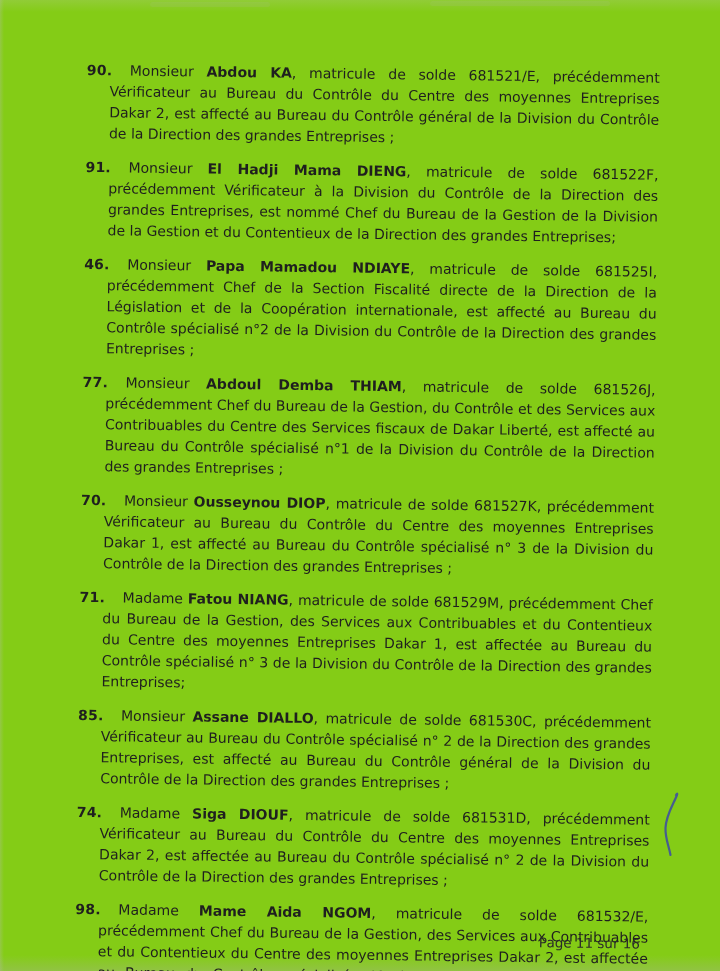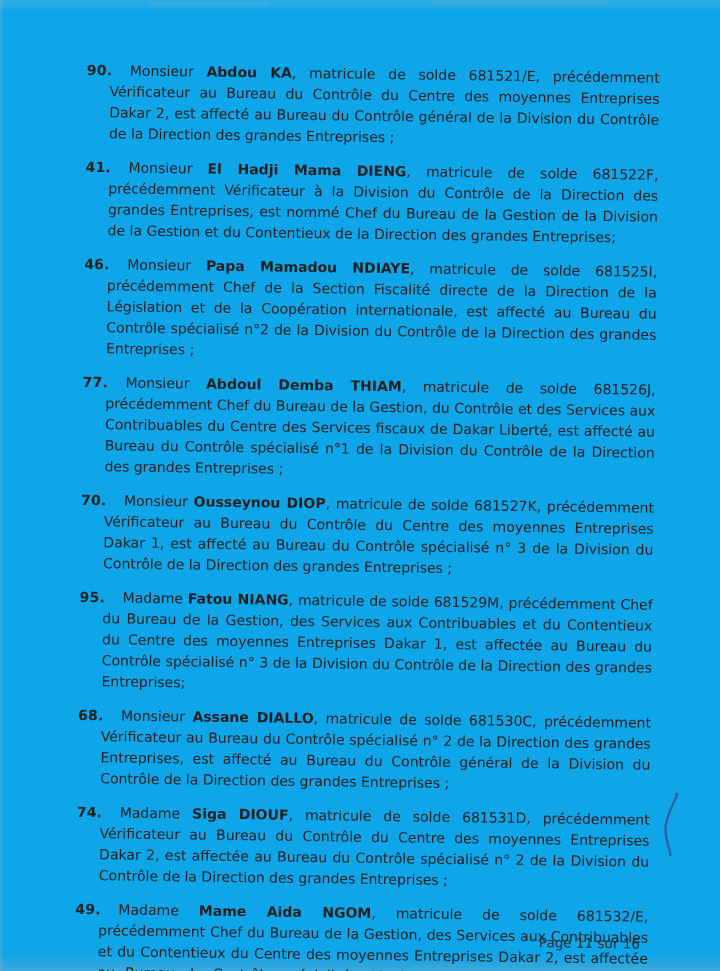--- a/index.html
+++ b/index.html
@@ -4,21 +4,21 @@
 <style>
   html, body {
     margin: 0;
     padding: 0;
     background: #ffffff;
   }
   .page {
     position: relative;
     width: 720px;
     height: 971px;
-    background: #0ea5e9;
+    background: #84cc16;
     overflow: hidden;
     font-family: "DejaVu Sans", "Liberation Sans", sans-serif;
     color: #1f1f1f;
   }
   
   .scan-rotate {
     position: absolute;
     left: 0; top: 0;
     width: 720px;
     height: 971px;
@@ -101,56 +101,56 @@
 
   <div class="scan-rotate">
     <div class="content">
 
       <div class="item">
         <span class="num">90.</span>
         <p><span>Monsieur </span><b>Abdou KA</b><span>, matricule de solde 681521/E, précédemment Vérificateur au Bureau du Contrôle du Centre des moyennes Entreprises Dakar 2, est affecté au Bureau du Contrôle général de la Division du Contrôle de la Direction des grandes Entreprises ;</span></p>
       </div>
 
       <div class="item">
-        <span class="num">41.</span>
+        <span class="num">91.</span>
         <p><span>Monsieur </span><b>El Hadji Mama DIENG</b><span>, matricule de solde 681522F, précédemment Vérificateur à la Division du Contrôle de la Direction des grandes Entreprises, est nommé Chef du Bureau de la Gestion de la Division de la Gestion et du Contentieux de la Direction des grandes Entreprises;</span></p>
       </div>
 
       <div class="item">
         <span class="num">46.</span>
         <p><span>Monsieur </span><b>Papa Mamadou NDIAYE</b><span>, matricule de solde 681525I, précédemment Chef de la Section Fiscalité directe de la Direction de la Législation et de la Coopération internationale, est affecté au Bureau du Contrôle spécialisé n°2 de la Division du Contrôle de la Direction des grandes Entreprises ;</span></p>
       </div>
 
       <div class="item">
         <span class="num">77.</span>
         <p><span>Monsieur </span><b>Abdoul Demba THIAM</b><span>, matricule de solde 681526J, précédemment Chef du Bureau de la Gestion, du Contrôle et des Services aux Contribuables du Centre des Services fiscaux de Dakar Liberté, est affecté au Bureau du Contrôle spécialisé n°1 de la Division du Contrôle de la Direction des grandes Entreprises ;</span></p>
       </div>
 
       <div class="item">
         <span class="num">70.</span>
         <p><span>Monsieur </span><b>Ousseynou DIOP</b><span>, matricule de solde 681527K, précédemment Vérificateur au Bureau du Contrôle du Centre des moyennes Entreprises Dakar 1, est affecté au Bureau du Contrôle spécialisé n° 3 de la Division du Contrôle de la Direction des grandes Entreprises ;</span></p>
       </div>
 
       <div class="item">
-        <span class="num">95.</span>
+        <span class="num">71.</span>
         <p><span>Madame </span><b>Fatou NIANG</b><span>, matricule de solde 681529M, précédemment Chef du Bureau de la Gestion, des Services aux Contribuables et du Contentieux du Centre des moyennes Entreprises Dakar 1, est affectée au Bureau du Contrôle spécialisé n° 3 de la Division du Contrôle de la Direction des grandes Entreprises;</span></p>
       </div>
 
       <div class="item">
-        <span class="num">68.</span>
+        <span class="num">85.</span>
         <p><span>Monsieur </span><b>Assane DIALLO</b><span>, matricule de solde 681530C, précédemment Vérificateur au Bureau du Contrôle spécialisé n° 2 de la Direction des grandes Entreprises, est affecté au Bureau du Contrôle général de la Division du Contrôle de la Direction des grandes Entreprises ;</span></p>
       </div>
 
       <div class="item">
         <span class="num">74.</span>
         <p><span>Madame </span><b>Siga DIOUF</b><span>, matricule de solde 681531D, précédemment Vérificateur au Bureau du Contrôle du Centre des moyennes Entreprises Dakar 2, est affectée au Bureau du Contrôle spécialisé n° 2 de la Division du Contrôle de la Direction des grandes Entreprises ;</span></p>
       </div>
 
       <div class="item">
-        <span class="num">49.</span>
+        <span class="num">98.</span>
         <p><span>Madame </span><b>Mame Aida NGOM</b><span>, matricule de solde 681532/E, précédemment Chef du Bureau de la Gestion, des Services aux Contribuables et du Contentieux du Centre des moyennes Entreprises Dakar 2, est affectée au Bureau du Contrôle spécialisé n°1 de la Division du Contrôle de la Direction des grandes Entreprises;</span></p>
       </div>
 
     </div>
 
     <div class="footer">
       <span>Page </span><span class="bold">11</span><span> sur </span><span class="bold">16</span>
     </div>
   </div>
 

